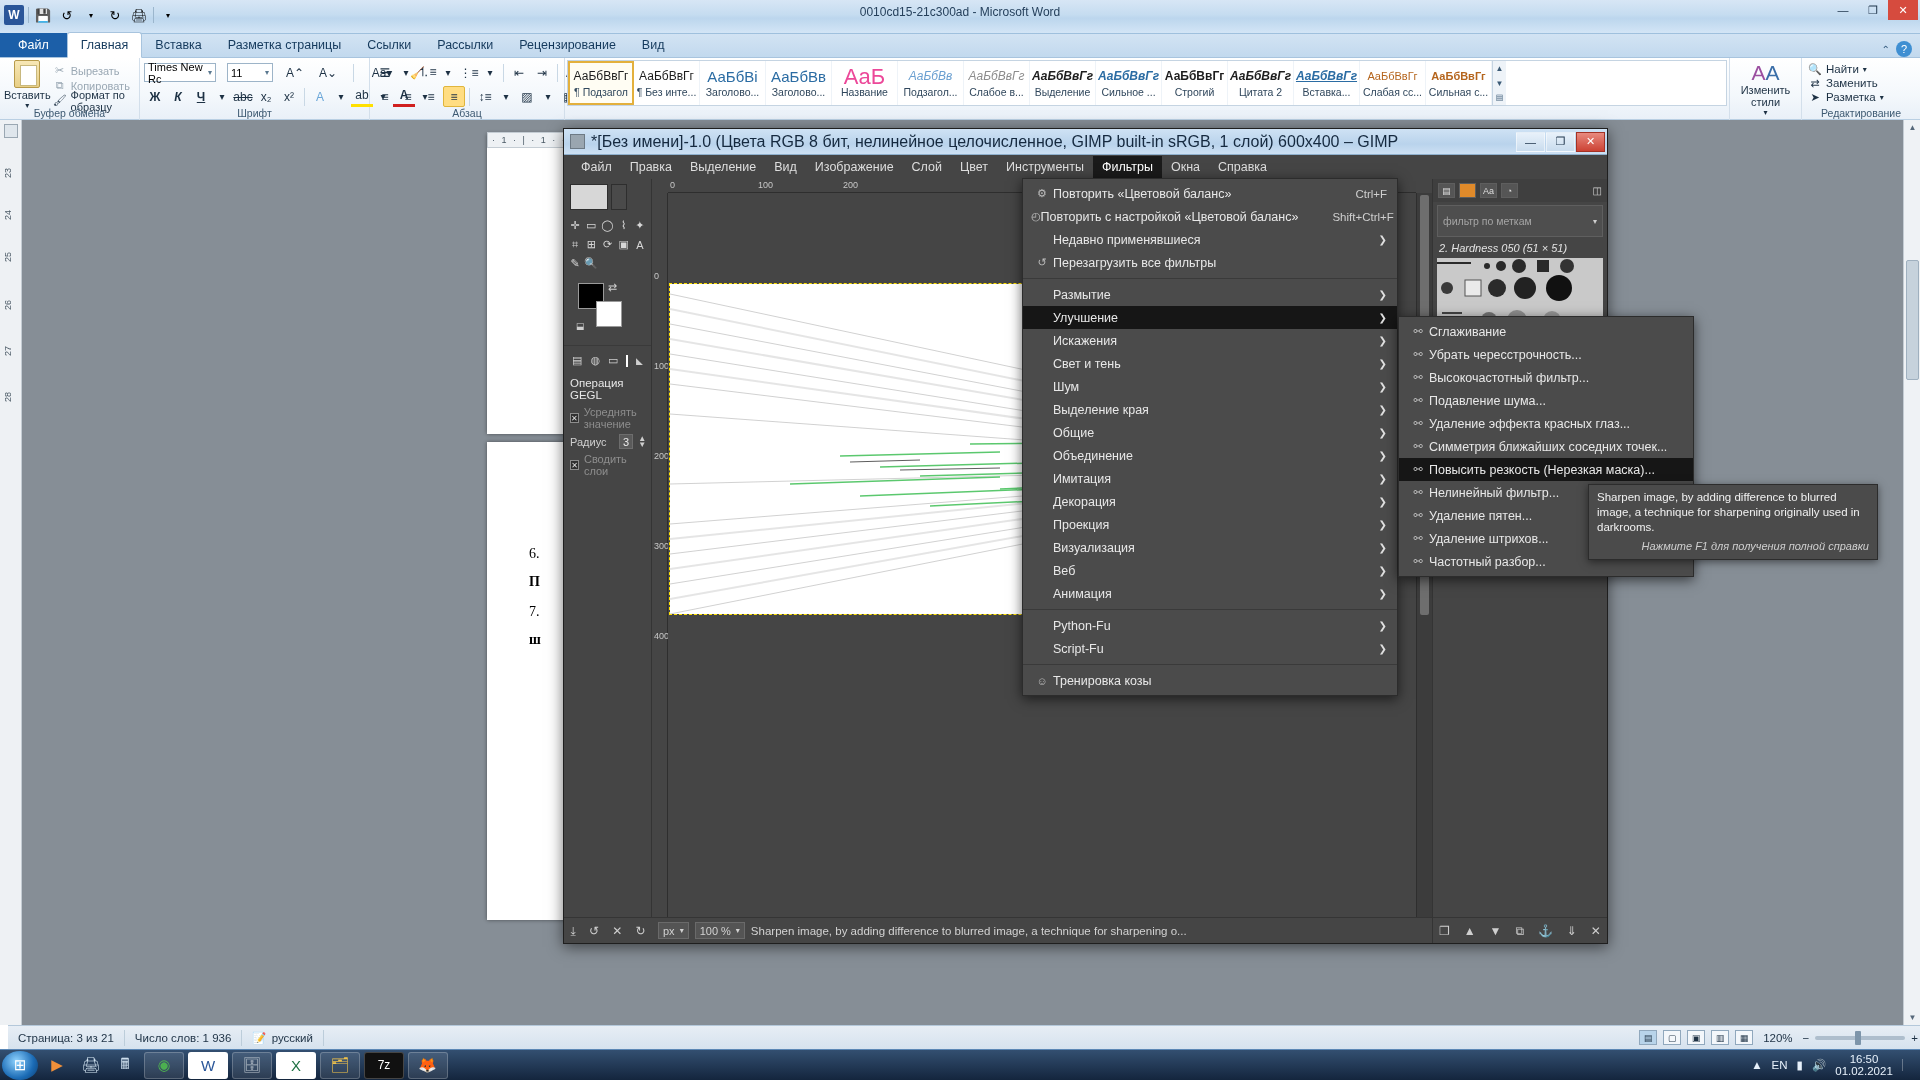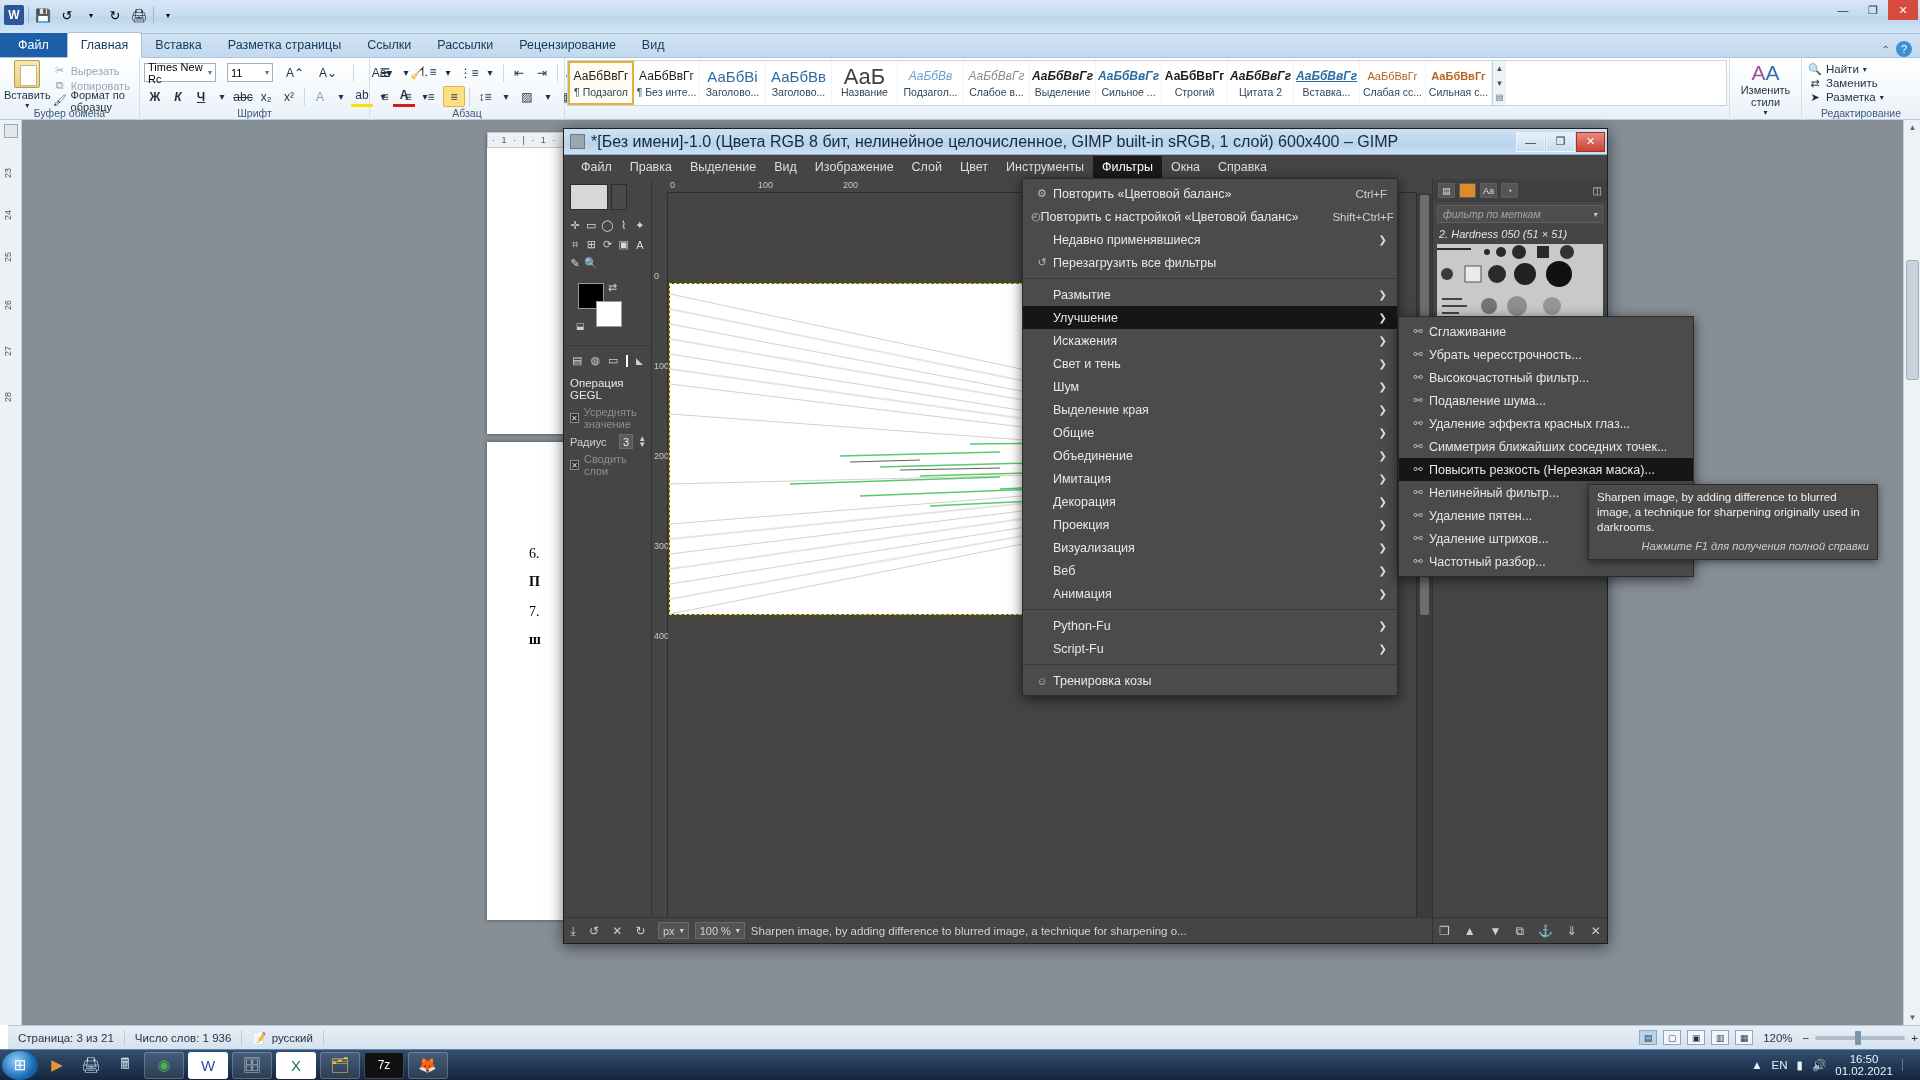--- a/index.html
+++ b/index.html
@@ -230,21 +230,21 @@
     border-top:1px solid #353535;
   }
 
   
   .docks { width:175px; background:#454545; border-left:1px solid #343434; position:relative; }
   .dock-tabs { display:flex; align-items:center; gap:4px; padding:4px 5px; background:#3f3f3f; }
   .dtab { width:17px;height:15px;border:1px solid #5e5e5e;background:#555;display:flex;align-items:center;justify-content:center;font-size:9px;color:#ddd;}
   .dtab.orange{ background:#e08a2a; }
   .dock-right-ico { margin-left:auto; font-size:10px; color:#cfcfcf; }
   .brushfilter { display:flex;align-items:center;background:#4e4e4e;border:1px solid #5f5f5f;
-     height:18px; margin:3px 4px; padding:0 5px; font-size:10.5px; color:#a5a5a5; font-style:italic;}
+     height:32px; margin:3px 4px; padding:0 5px; font-size:10.5px; color:#a5a5a5; }
   .brushname { color:#e3e3e3; font-size:11px; font-style:italic; padding:2px 6px; }
   .brushgrid { height:78px; margin:2px 4px; background:#c9c9c9; position:relative; overflow:hidden;}
   .opacity-row { display:flex;align-items:center; gap:4px; margin:4px 4px 2px; color:#d8d8d8;font-size:11px;}
   .opbar { flex:1; height:15px; background:#6d6d6d; border:1px solid #5a5a5a; position:relative; }
   .opbar .fill{ position:absolute;inset:0; background:#8d8d8d;}
   .opbar .lbl{position:absolute;right:4px;top:1px;font-size:10.5px;color:#f0f0f0;}
   .lockrow { display:flex;align-items:center;gap:6px;color:#d8d8d8;font-size:11px;padding:3px 5px;}
   .layerrow { display:flex;align-items:center;gap:6px;background:#5a5a5a;margin:3px 4px;padding:3px 4px;}
   .layer-thumb{width:34px;height:18px;background:#fff;border:1px solid #333;}
   .layer-name{color:#fff;font-size:11.5px;font-weight:bold;}
@@ -287,20 +287,21 @@
       <div class="wlogo">W</div>
       <div class="sep-v"></div>
       <div class="ico">💾</div>
       <div class="ico">↺</div>
       <div class="ico" style="font-size:8px">▾</div>
       <div class="ico">↻</div>
       <div class="ico">🖨</div>
       <div class="sep-v"></div>
       <div class="ico" style="font-size:8px">▾</div>
     </div>
+    <div class="word-title">0010cd15-21c300ad  -  Microsoft Word</div>
     <div class="wincontrols">
       <div>—</div>
       <div>❐</div>
       <div class="wclose">✕</div>
     </div>
   </div>
 
   <div class="ribbon-tabs">
     <div class="tab file">Файл</div>
     <div class="tab active">Главная</div>
@@ -425,21 +426,21 @@
         </div>
         <div class="style-item">
           <span class="style-prev" style="color:#2b6ca3;font-size:15px">АаБбВі</span>
           <span class="style-name">Заголово...</span>
         </div>
         <div class="style-item">
           <span class="style-prev" style="color:#2b6ca3;font-size:15px">АаБбВв</span>
           <span class="style-name">Заголово...</span>
         </div>
         <div class="style-item">
-          <span class="style-prev" style="font-size:22px;color:#404040">АаБ</span>
+          <span class="style-prev" style="font-size:22px;color:#ec4899">АаБ</span>
           <span class="style-name">Название</span>
         </div>
         <div class="style-item">
           <span class="style-prev" style="color:#6a9fd0;font-style:italic">АаБбВв</span>
           <span class="style-name">Подзагол...</span>
         </div>
         <div class="style-item">
           <span class="style-prev" style="color:#8c8c8c;font-style:italic">АаБбВвГг</span>
           <span class="style-name">Слабое в...</span>
         </div>

